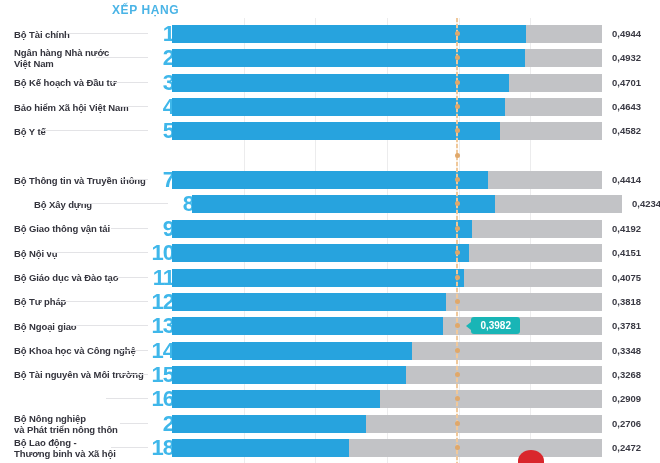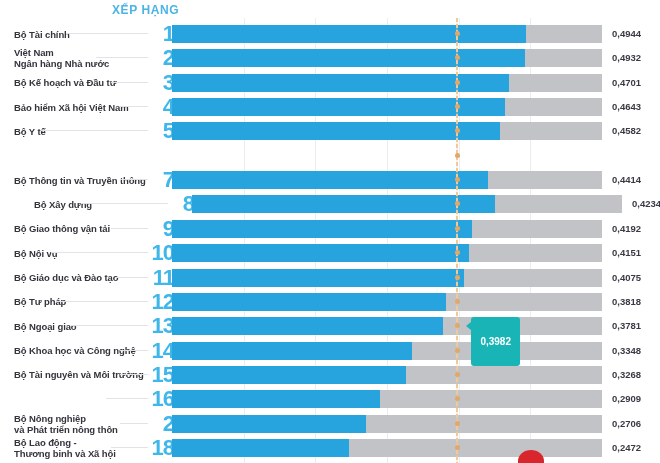--- a/index.html
+++ b/index.html
@@ -155,21 +155,21 @@
     height: 5px;
     border-radius: 50%;
     background: #e0a86a;
   }
 
   
   .tooltip {
     position: absolute;
     height: 17px;
     line-height: 17px;
-    padding: 16px 9px;
+    padding: 0 9px;
     background: #19b5b6;
     color: #ffffff;
     font-size: 10px;
     font-weight: bold;
     border-radius: 3px;
     white-space: nowrap;
   }
   .tooltip::before {
     content: "";
     position: absolute;
@@ -214,22 +214,22 @@
         </div>
         <div class="leader" style="left: 66px; width: 82px;"></div>
         <div class="rank">1</div>
         <div class="track">
           <div class="bar" style="width: 354.32px; background: rgb(39, 163, 222);"></div>
         </div>
         <div class="row-value">0,4944</div>
       </div>
       <div class="row" style="top: 46.35px;">
         <div class="row-label">
+          <span>Ngân hàng Nhà nước</span>
           <span>Việt Nam</span>
-          <span>Ngân hàng Nhà nước</span>
         </div>
         <div class="leader" style="left: 96px; width: 52px;"></div>
         <div class="rank">2</div>
         <div class="track">
           <div class="bar" style="width: 353.46px; background: rgb(39, 163, 222);"></div>
         </div>
         <div class="row-value">0,4932</div>
       </div>
       <div class="row" style="top: 70.7px;">
         <div class="row-label">

